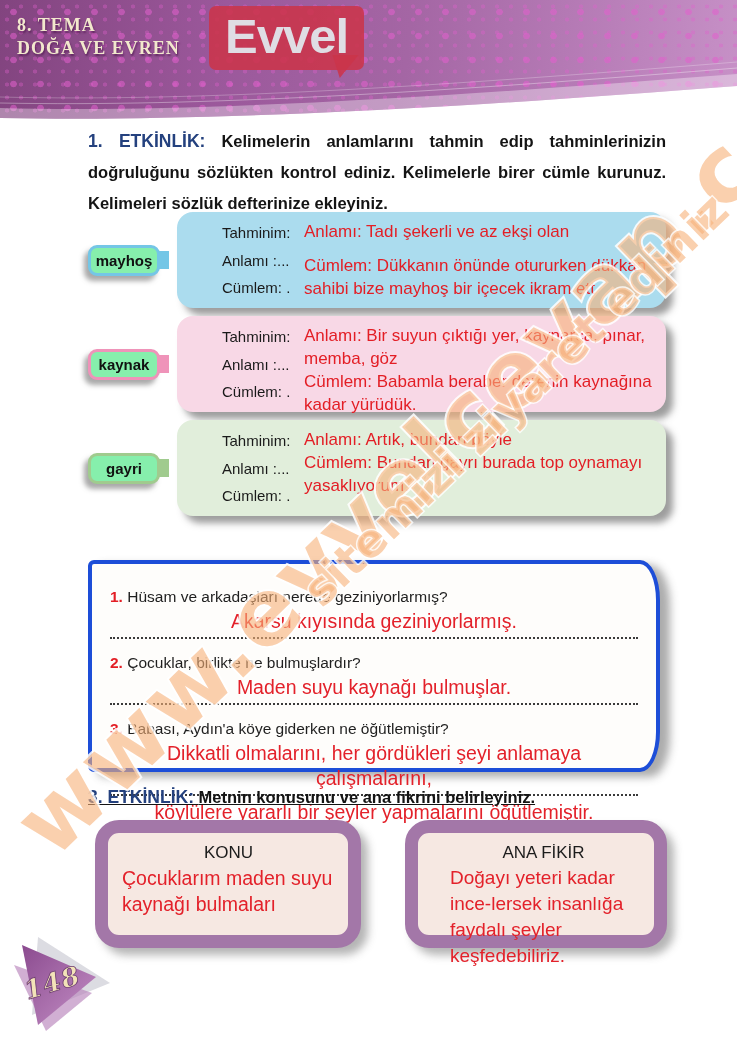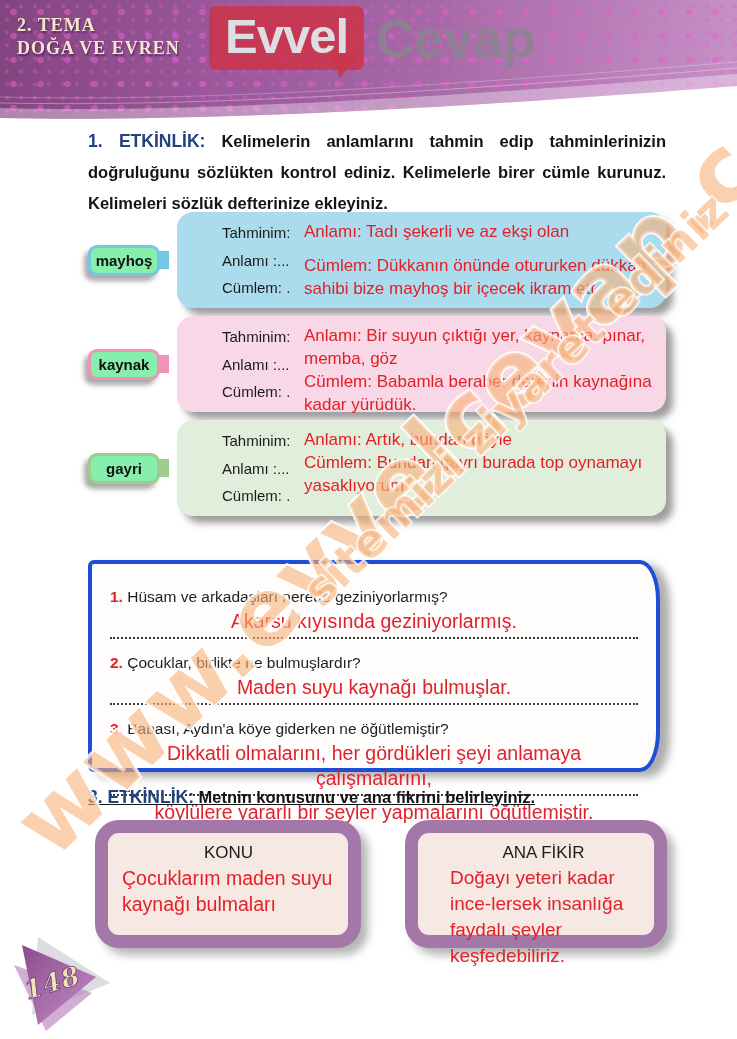--- a/index.html
+++ b/index.html
@@ -90,29 +90,28 @@
   .watermark.sub { left:292px; top:578px; font-size:46px; -webkit-text-stroke:3px rgba(255,255,255,0.8);
     transform:rotate(-44deg); }
 </style>
 </head>
 <body>
 
 <div class="page">
 
   <div class="header">
     <div class="header-titles">
-      <div>2. TEMA</div>
+      <div>8. TEMA</div>
       <div>DOĞA VE EVREN</div>
     </div>
     <div class="logo">
       <div class="logo-bubble">
         <span class="logo-bubble-text">Evvel</span>
         <span class="logo-tail"></span>
       </div>
-      <div class="logo-rest">Cevap</div>
     </div>
     <svg class="header-wave" viewBox="0 0 737 64" preserveAspectRatio="none">
       <path d="M0,50 C190,55 430,40 737,16 L737,28 C430,52 190,64 0,60 Z" fill="rgba(255,255,255,0.35)"></path>
       <path d="M0,45 C200,49 440,34 737,10" fill="none" stroke="rgba(255,255,255,0.35)" stroke-width="1"></path>
       <path d="M0,39 C200,44 440,28 737,4" fill="none" stroke="rgba(255,255,255,0.25)" stroke-width="1"></path>
       <path d="M0,60 C190,64 430,52 737,28 L737,64 L0,64 Z" fill="#ffffff"></path>
     </svg>
   </div>
 
   <p class="act1-intro"><span class="act-label">1. ETKİNLİK:</span>

